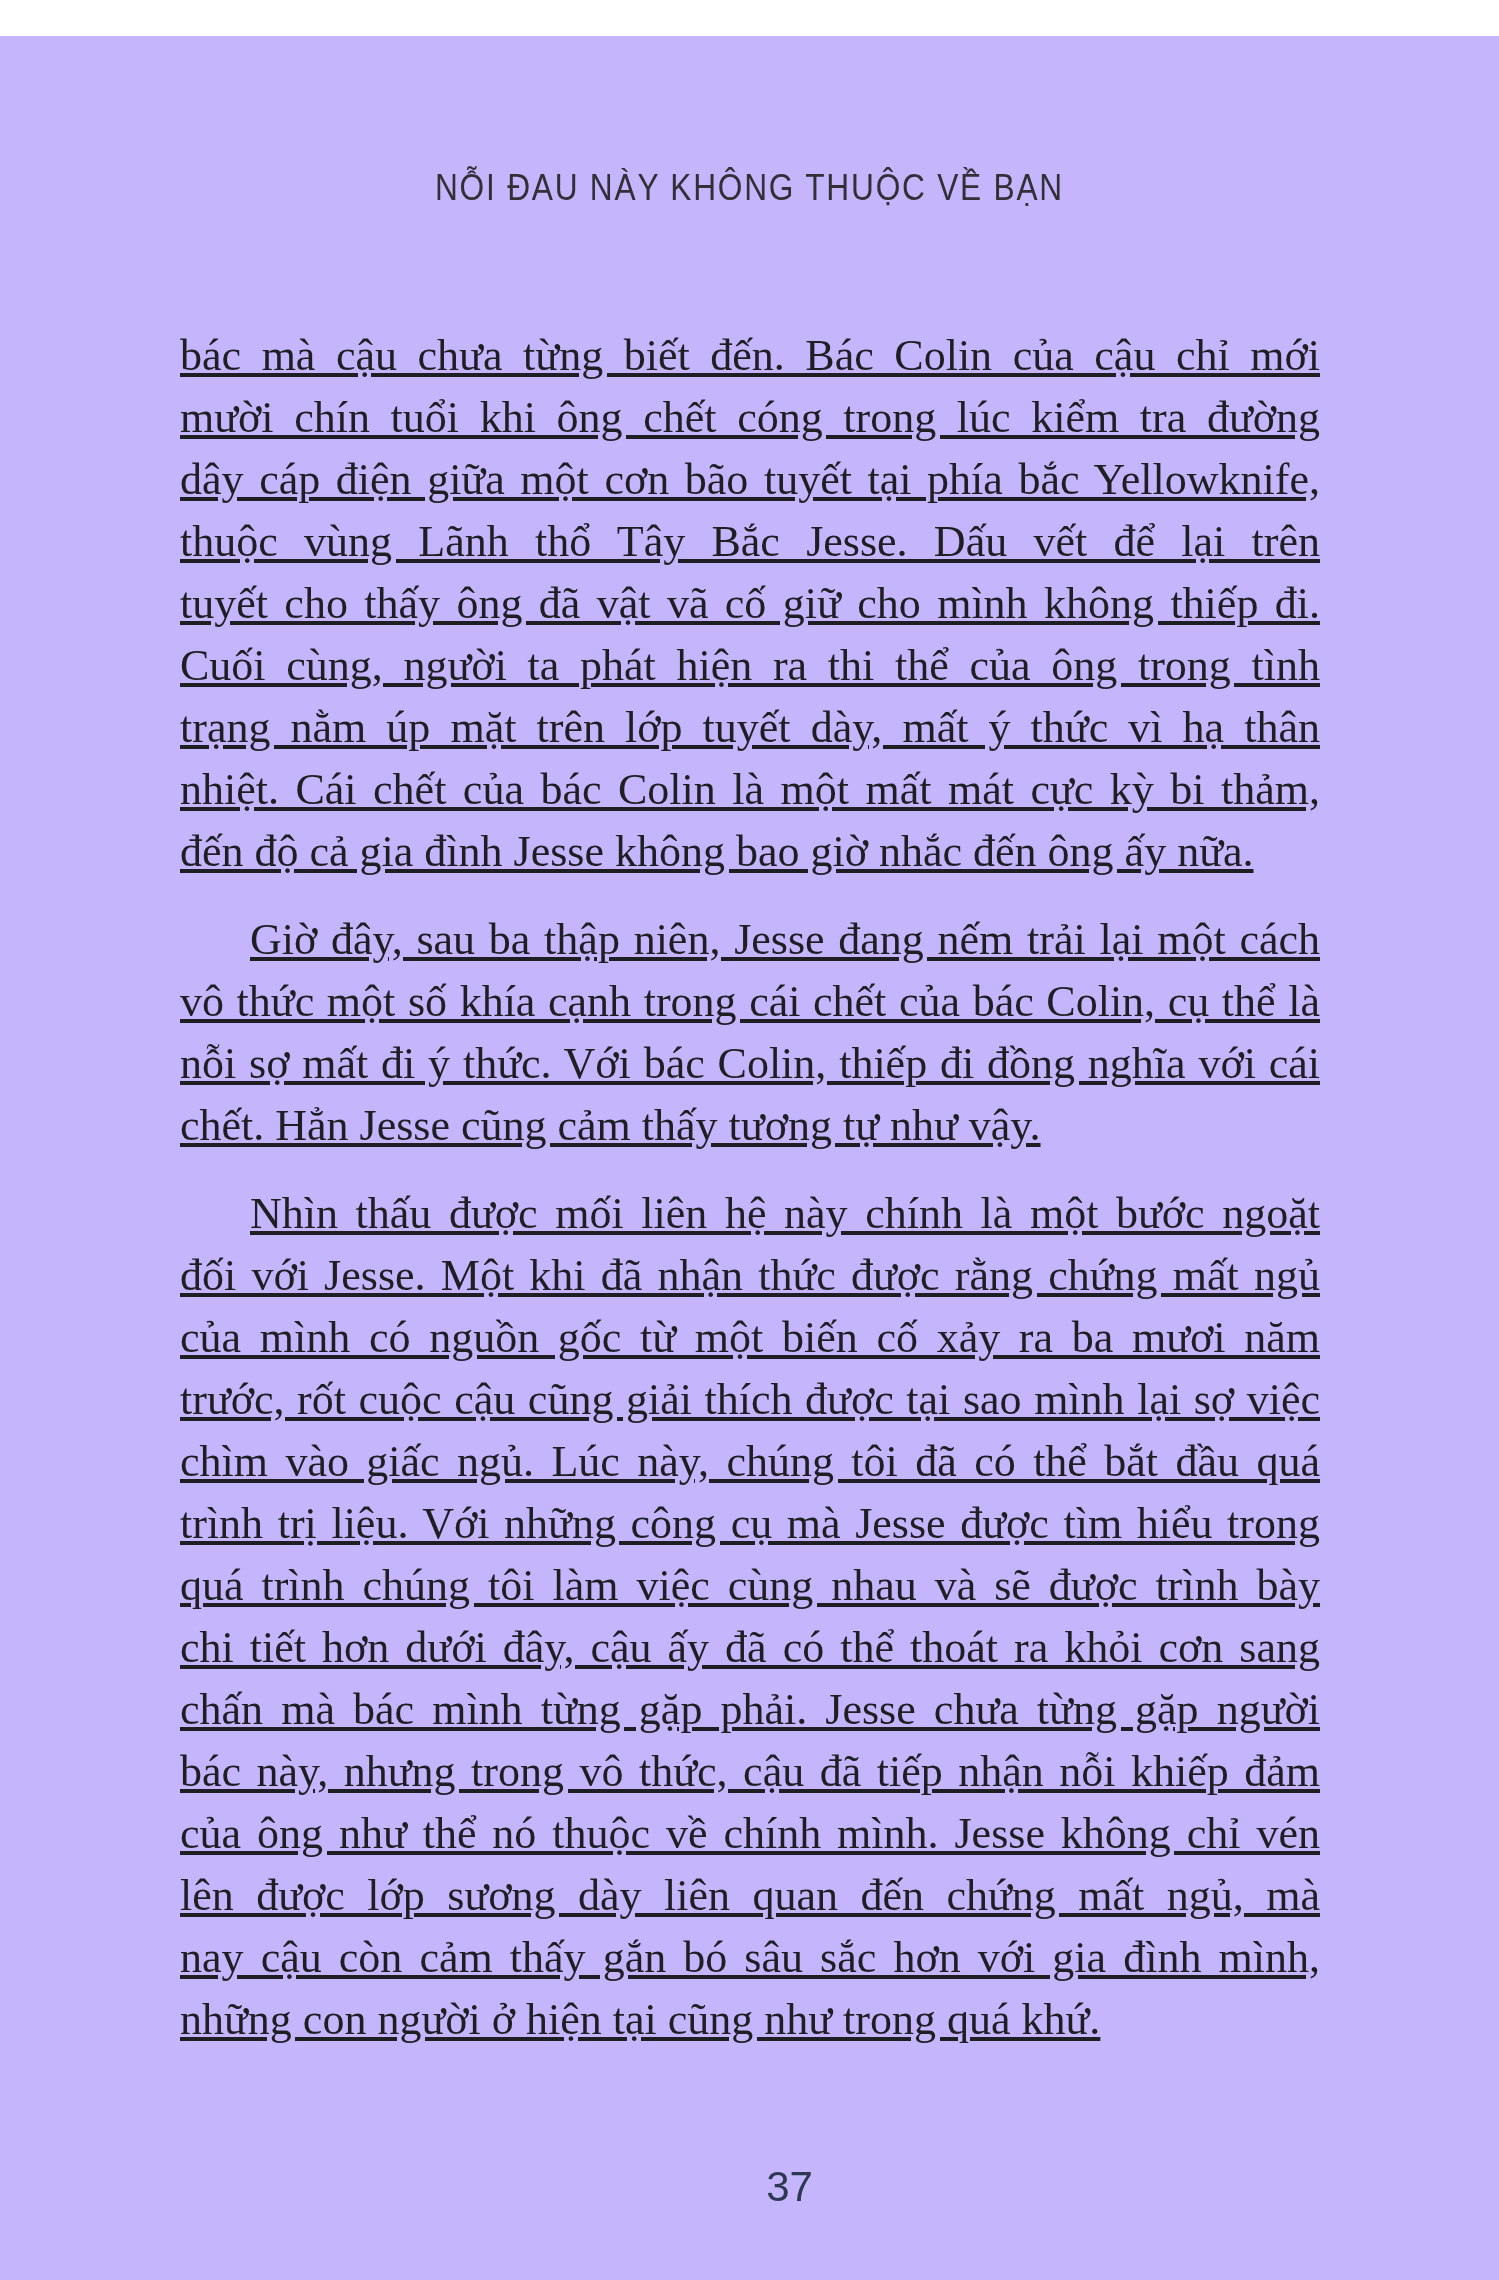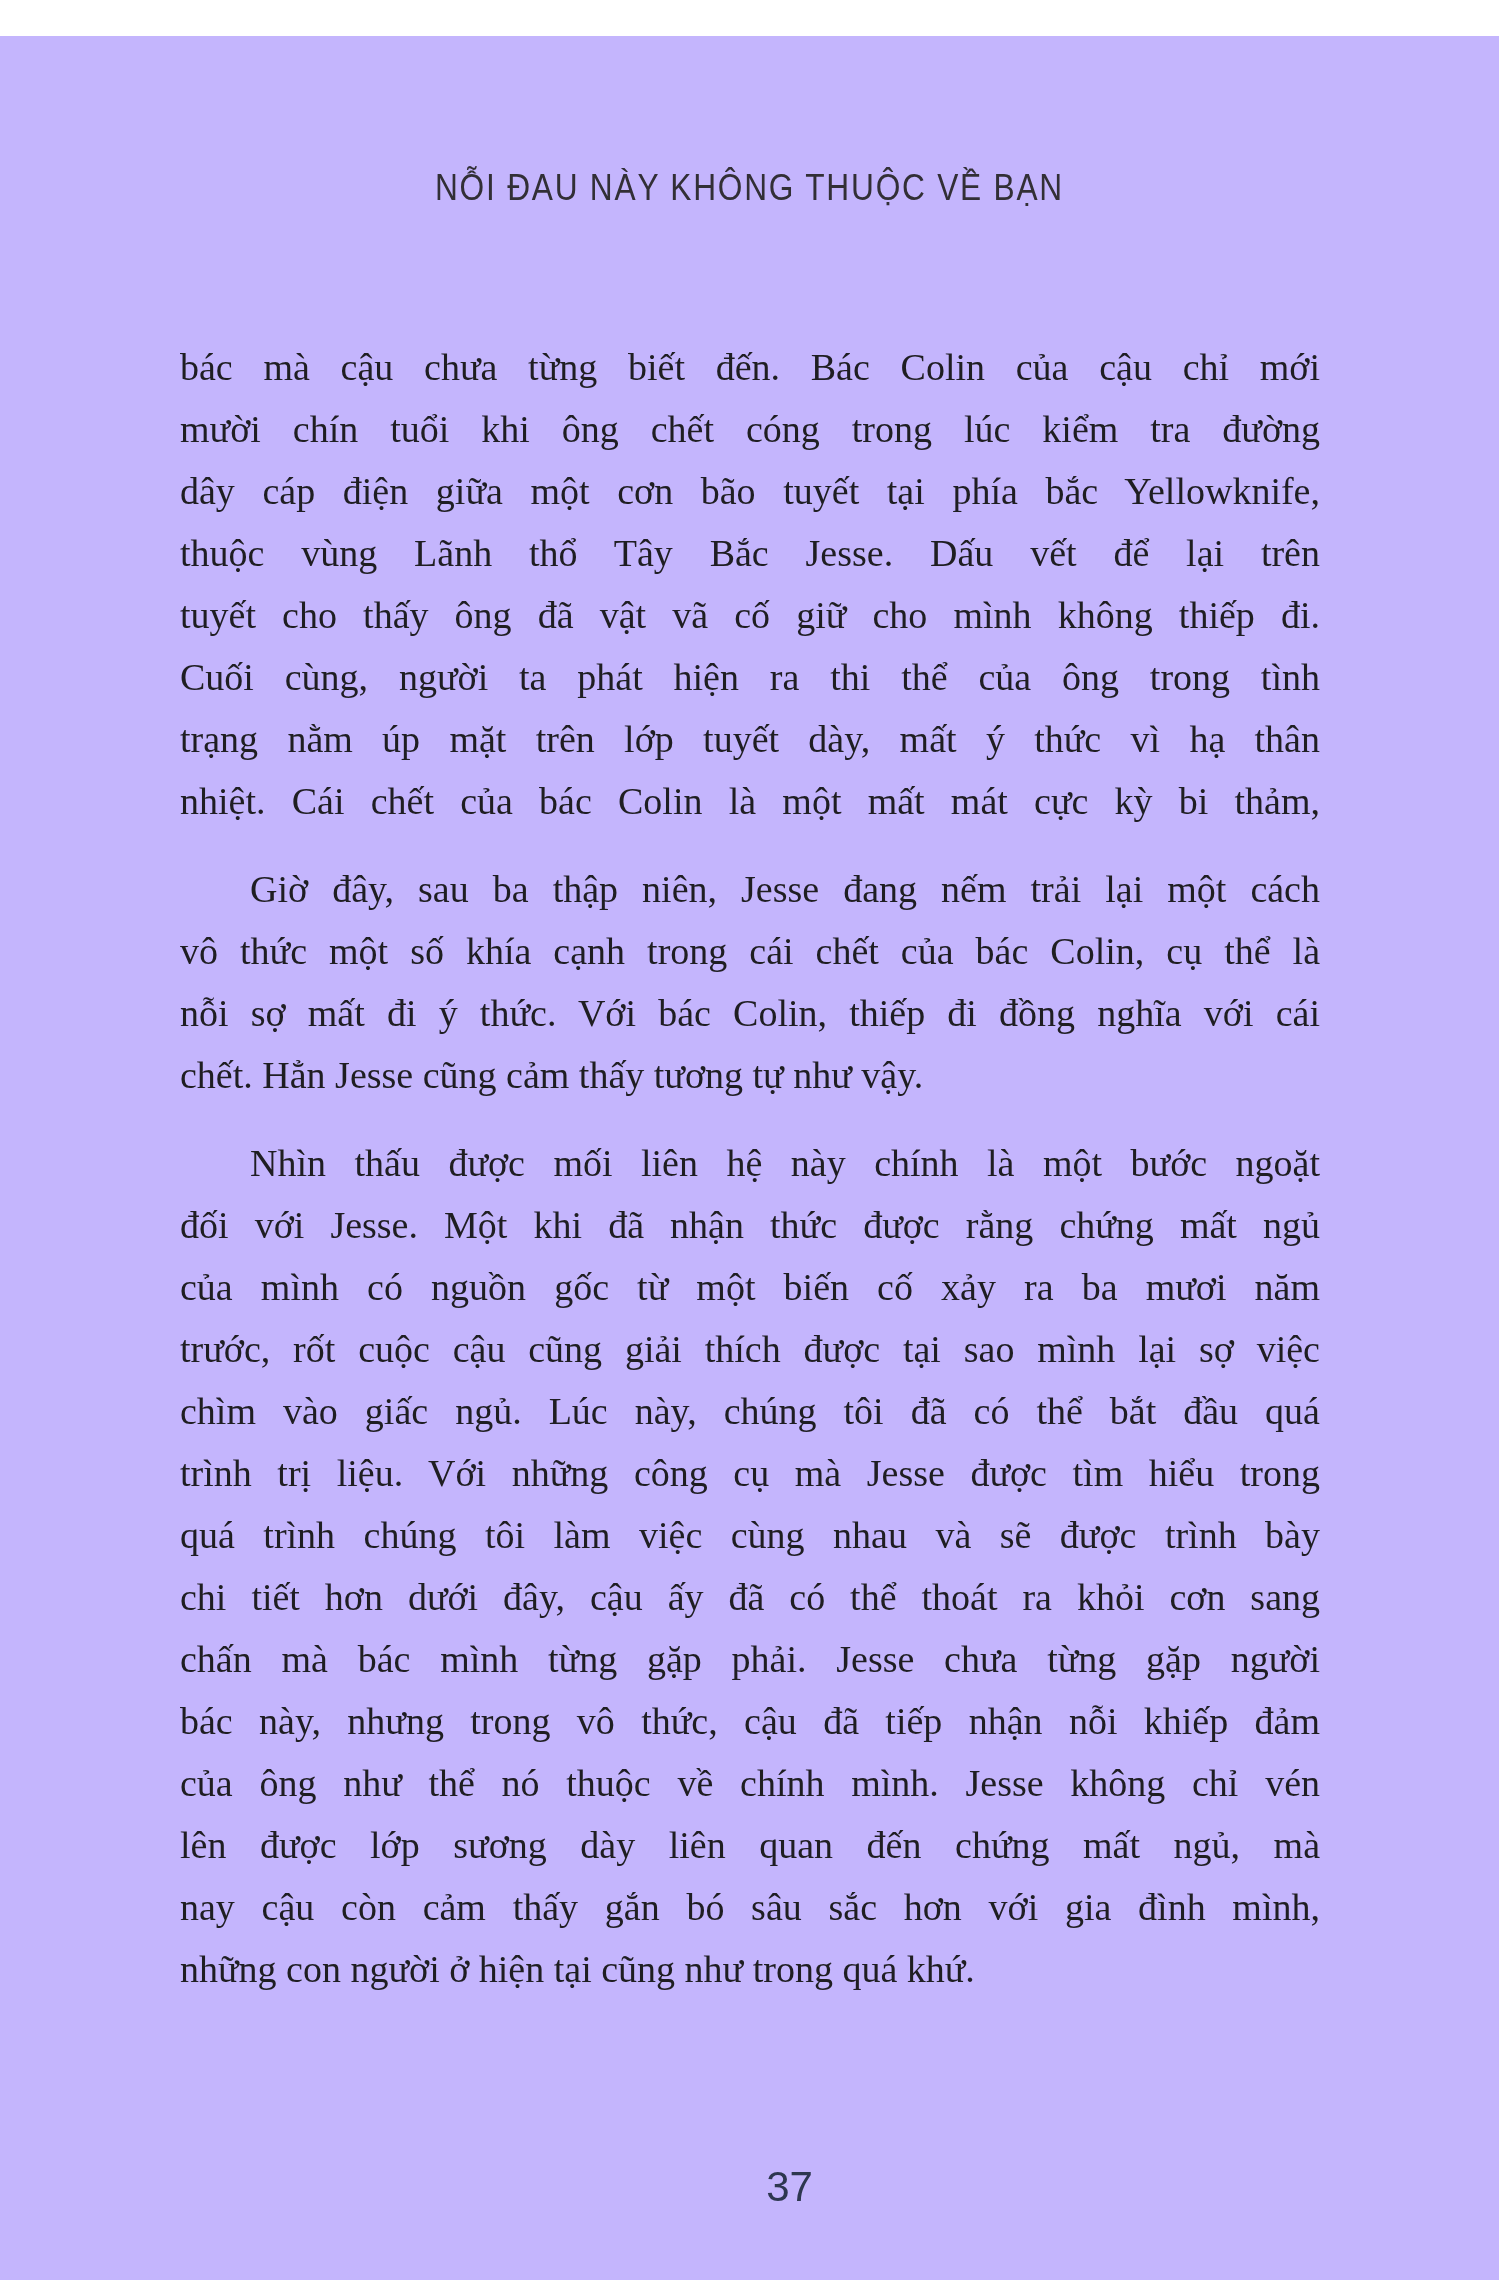--- a/index.html
+++ b/index.html
@@ -26,26 +26,27 @@
     font-size: 36px;
     line-height: 44px;
     letter-spacing: 2px;
     color: #322f36;
     transform: scaleX(0.88);
     transform-origin: 50% 50%;
     white-space: nowrap;
   }
   .body-text {
     position: absolute;
-    top: 300px;
+    top: 289px;
     left: 180px;
     width: 1140px;
     color: #1f1e22;
-    font-size: 38px;
+    font-size: 44px;
     line-height: 62px;
+    text-decoration: underline;
   }
   .para { margin: 0; }
   .para + .para { margin-top: 26px; }
   .line {
     text-align: justify;
     text-align-last: justify;
     white-space: normal;
   }
   .line.last-line {
     text-align-last: left;
@@ -75,20 +76,21 @@
   <div class="body-text" id="bodyText">
       <div class="para">
         <div class="line">bác mà cậu chưa từng biết đến. Bác Colin của cậu chỉ mới</div>
         <div class="line">mười chín tuổi khi ông chết cóng trong lúc kiểm tra đường</div>
         <div class="line">dây cáp điện giữa một cơn bão tuyết tại phía bắc Yellowknife,</div>
         <div class="line">thuộc vùng Lãnh thổ Tây Bắc Jesse. Dấu vết để lại trên</div>
         <div class="line">tuyết cho thấy ông đã vật vã cố giữ cho mình không thiếp đi.</div>
         <div class="line">Cuối cùng, người ta phát hiện ra thi thể của ông trong tình</div>
         <div class="line">trạng nằm úp mặt trên lớp tuyết dày, mất ý thức vì hạ thân</div>
         <div class="line">nhiệt. Cái chết của bác Colin là một mất mát cực kỳ bi thảm,</div>
+        <div class="line last-line">đến độ cả gia đình Jesse không bao giờ nhắc đến ông ấy nữa.</div>
       </div>
       <div class="para indent">
         <div class="line">Giờ đây, sau ba thập niên, Jesse đang nếm trải lại một cách</div>
         <div class="line">vô thức một số khía cạnh trong cái chết của bác Colin, cụ thể là</div>
         <div class="line">nỗi sợ mất đi ý thức. Với bác Colin, thiếp đi đồng nghĩa với cái</div>
         <div class="line last-line">chết. Hẳn Jesse cũng cảm thấy tương tự như vậy.</div>
       </div>
       <div class="para indent">
         <div class="line">Nhìn thấu được mối liên hệ này chính là một bước ngoặt</div>
         <div class="line">đối với Jesse. Một khi đã nhận thức được rằng chứng mất ngủ</div>

